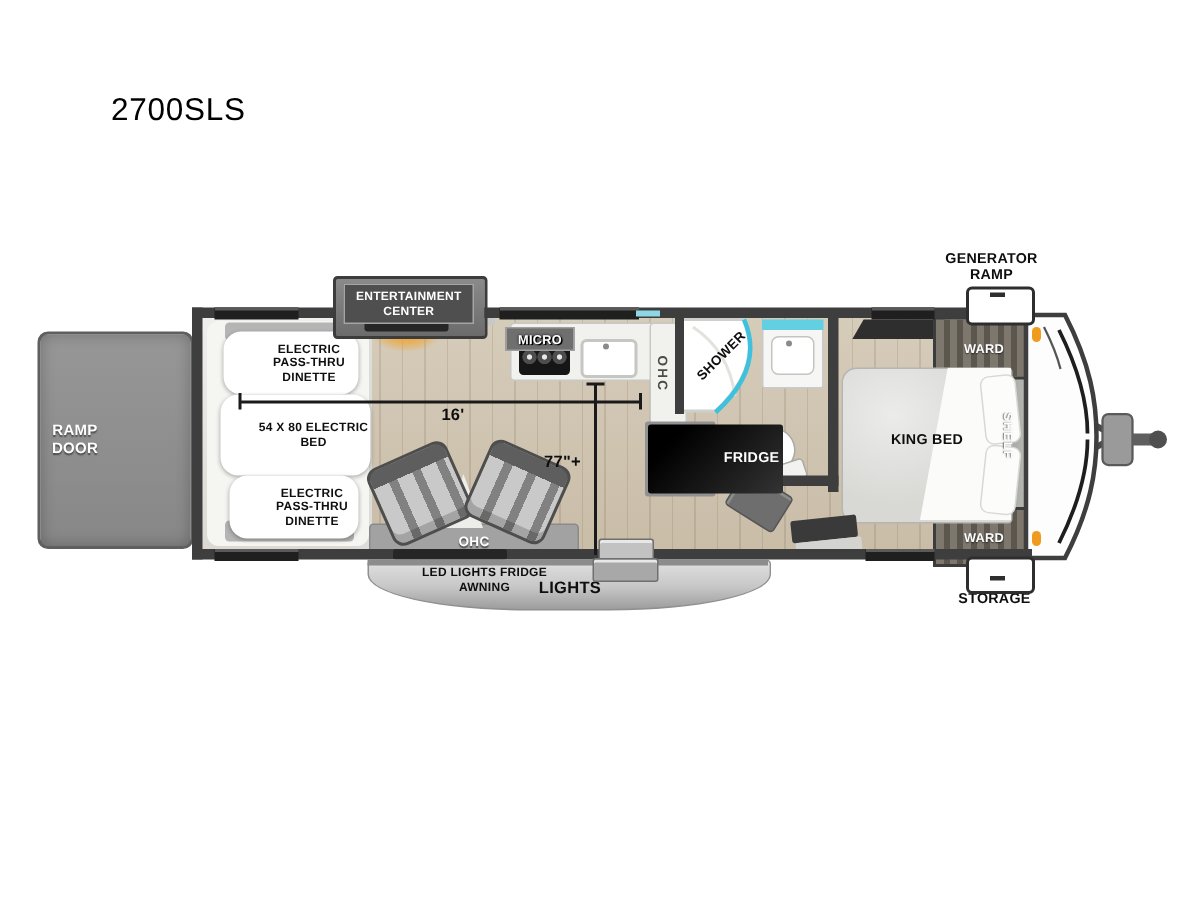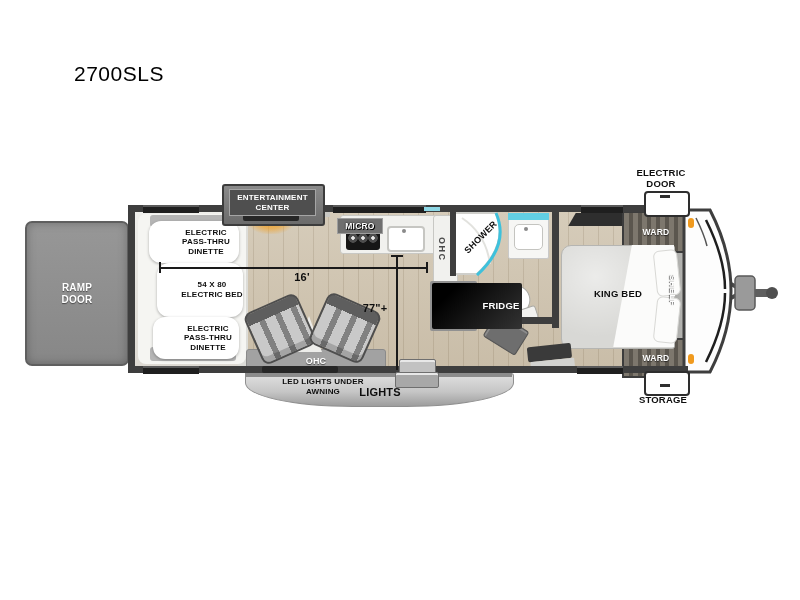--- a/index.html
+++ b/index.html
@@ -7,21 +7,21 @@
        font-family:"Liberation Sans","DejaVu Sans",sans-serif;}
   .abs{position:absolute;}
   .lbl{position:absolute;font-weight:bold;color:#0e0e0e;text-align:center;line-height:1.2;letter-spacing:.2px;}
   .wlbl{color:#ffffff;text-shadow:0 1px 1px rgba(0,0,0,.6);}
   .vtext{writing-mode:vertical-rl;}
   
   .title{position:absolute;left:74px;top:62px;font-size:21px;color:#000;letter-spacing:.5px;}
   
   .ramp{position:absolute;left:25px;top:221px;width:100px;height:141px;background:linear-gradient(180deg,#979797,#878787);
         border:2px solid #5f5f5f;border-radius:7px;box-shadow:inset 0 0 10px rgba(0,0,0,.25);
-        display:flex;align-items:center;justify-content:center;z-index:1;}
+        display:flex;align-items:center;justify-content:flex-start;z-index:1;}
   .ramp .lbl{position:static;font-size:10px;width:46px;color:#fff;text-shadow:0 1px 1px rgba(0,0,0,.5);}
   
   .floor{left:133px;top:211px;width:552px;height:157px;z-index:1;
          background:linear-gradient(180deg,#d6ccba, #c9bda8),#cec3af;}
   .floor-planks{left:133px;top:211px;width:552px;height:157px;z-index:1;
          background:repeating-linear-gradient(90deg,rgba(90,70,40,.14) 0 1px,rgba(0,0,0,0) 1px 15px);}
   .garage-floor{left:133px;top:211px;width:113px;height:157px;z-index:1;background:linear-gradient(180deg,#efefec,#ddd9d2);}
   .garage-divider{left:238px;top:212px;width:10px;height:155px;z-index:2;background:#dcdcd8;}
   .valence{left:248px;top:212px;width:82px;height:5px;z-index:2;background:#c8c8c4;}
   
@@ -122,21 +122,21 @@
 <div class="abs garage-floor"></div>
 <div class="abs garage-divider"></div>
 <div class="abs valence"></div>
 
 <div class="abs gplat"></div>
 <div class="abs gtrim" style="left:150px;top:215px;width:86px;height:12px;"></div>
 <div class="abs gtrim" style="left:150px;top:347px;width:86px;height:14px;"></div>
 <div class="cushion abs" style="left:149px;top:221px;width:90px;height:42px;">
   <div class="lbl" style="width:64px;">ELECTRIC PASS-THRU DINETTE</div>
 </div>
-<div class="cushion abs" style="left:157px;top:263px;width:86px;height:54px;">
+<div class="cushion abs" style="left:147px;top:263px;width:100px;height:54px;">
   <div class="lbl" style="width:76px;">54 X 80 ELECTRIC BED</div>
 </div>
 <div class="cushion abs" style="left:153px;top:317px;width:86px;height:42px;">
   <div class="lbl" style="width:64px;">ELECTRIC PASS-THRU DINETTE</div>
 </div>
 
 <div class="abs wall" style="left:128px;top:205px;width:560px;height:7px;"></div>
 <div class="abs wall" style="left:128px;top:366px;width:560px;height:7px;"></div>
 <div class="abs wall" style="left:128px;top:205px;width:7px;height:168px;"></div>
 <div class="abs wall" style="left:450px;top:212px;width:6px;height:64px;"></div>
@@ -169,21 +169,21 @@
 <div class="abs chair-plat"></div>
 <div class="abs console"></div>
 <div class="abs chair" style="left:251px;top:301px;transform:rotate(-24deg);"></div>
 <div class="abs chair" style="left:316px;top:300px;transform:rotate(24deg);"></div>
 
 <div class="abs ohc-bar"></div>
 <div class="lbl wlbl" style="left:296px;top:356px;width:40px;font-size:9px;z-index:6;">OHC</div>
 
 <div class="abs awning"></div>
 <div class="abs awning-strip"></div>
-<div class="lbl" style="left:268px;top:377px;width:110px;font-size:8px;z-index:6;">LED LIGHTS UNDER AWNING</div>
+<div class="lbl" style="left:268px;top:377px;width:110px;font-size:8px;z-index:6;">LED LIGHTS FRIDGE AWNING</div>
 <div class="lbl" style="left:340px;top:386px;width:80px;font-size:11px;z-index:6;">LIGHTS</div>
 
 <div class="abs counter" style="left:340px;top:215px;width:96px;height:37px;"></div>
 <div class="abs counter" style="left:433px;top:215px;width:23px;height:71px;"></div>
 <div class="abs cooktop"></div>
 <div class="abs microbox">
   <div class="lbl">MICRO</div>
 </div>
 <div class="abs sink"></div>
 <div class="abs faucet"></div>
@@ -237,20 +237,20 @@
   <path d="M12,12 L38,12 C55,45 59,70 59,93 C59,116 55,141 38,174 L12,174 Z" fill="#fdfdfd" stroke="#3e3e3e" stroke-width="3"></path>
   <path d="M34,22 C48,50 53,72 53,91" fill="none" stroke="#1e1e1e" stroke-width="2.5"></path>
   <path d="M34,164 C48,136 53,114 53,95" fill="none" stroke="#1e1e1e" stroke-width="2.5"></path>
   <path d="M24,20 C30,32 33,40 35,48" fill="none" stroke="#555" stroke-width="1.5"></path>
   <rect x="16" y="20" width="6" height="10" rx="3" fill="#f09a1e"></rect>
   <rect x="16" y="156" width="6" height="10" rx="3" fill="#f09a1e"></rect>
 </svg>
 
 <div class="abs extdoor" style="left:644px;top:191px;height:22px;"></div>
 <div class="abs handle" style="left:660px;top:195px;"></div>
-<div class="lbl" style="left:626px;top:167px;width:70px;font-size:9.5px;">ELECTRIC DOOR</div>
+<div class="lbl" style="left:626px;top:167px;width:70px;font-size:9.5px;">GENERATOR RAMP</div>
 
 <div class="abs extdoor" style="left:644px;top:371px;height:21px;"></div>
 <div class="abs handle" style="left:660px;top:384px;"></div>
 <div class="lbl" style="left:628px;top:394px;width:70px;font-size:9.5px;">STORAGE</div>
 
 <div class="abs estep" style="left:399px;top:359px;width:35px;height:13px;background:#c2c2c2;"></div>
 <div class="abs estep" style="left:395px;top:372px;width:42px;height:14px;background:#a8a8a8;"></div>
 
 </body></html>

